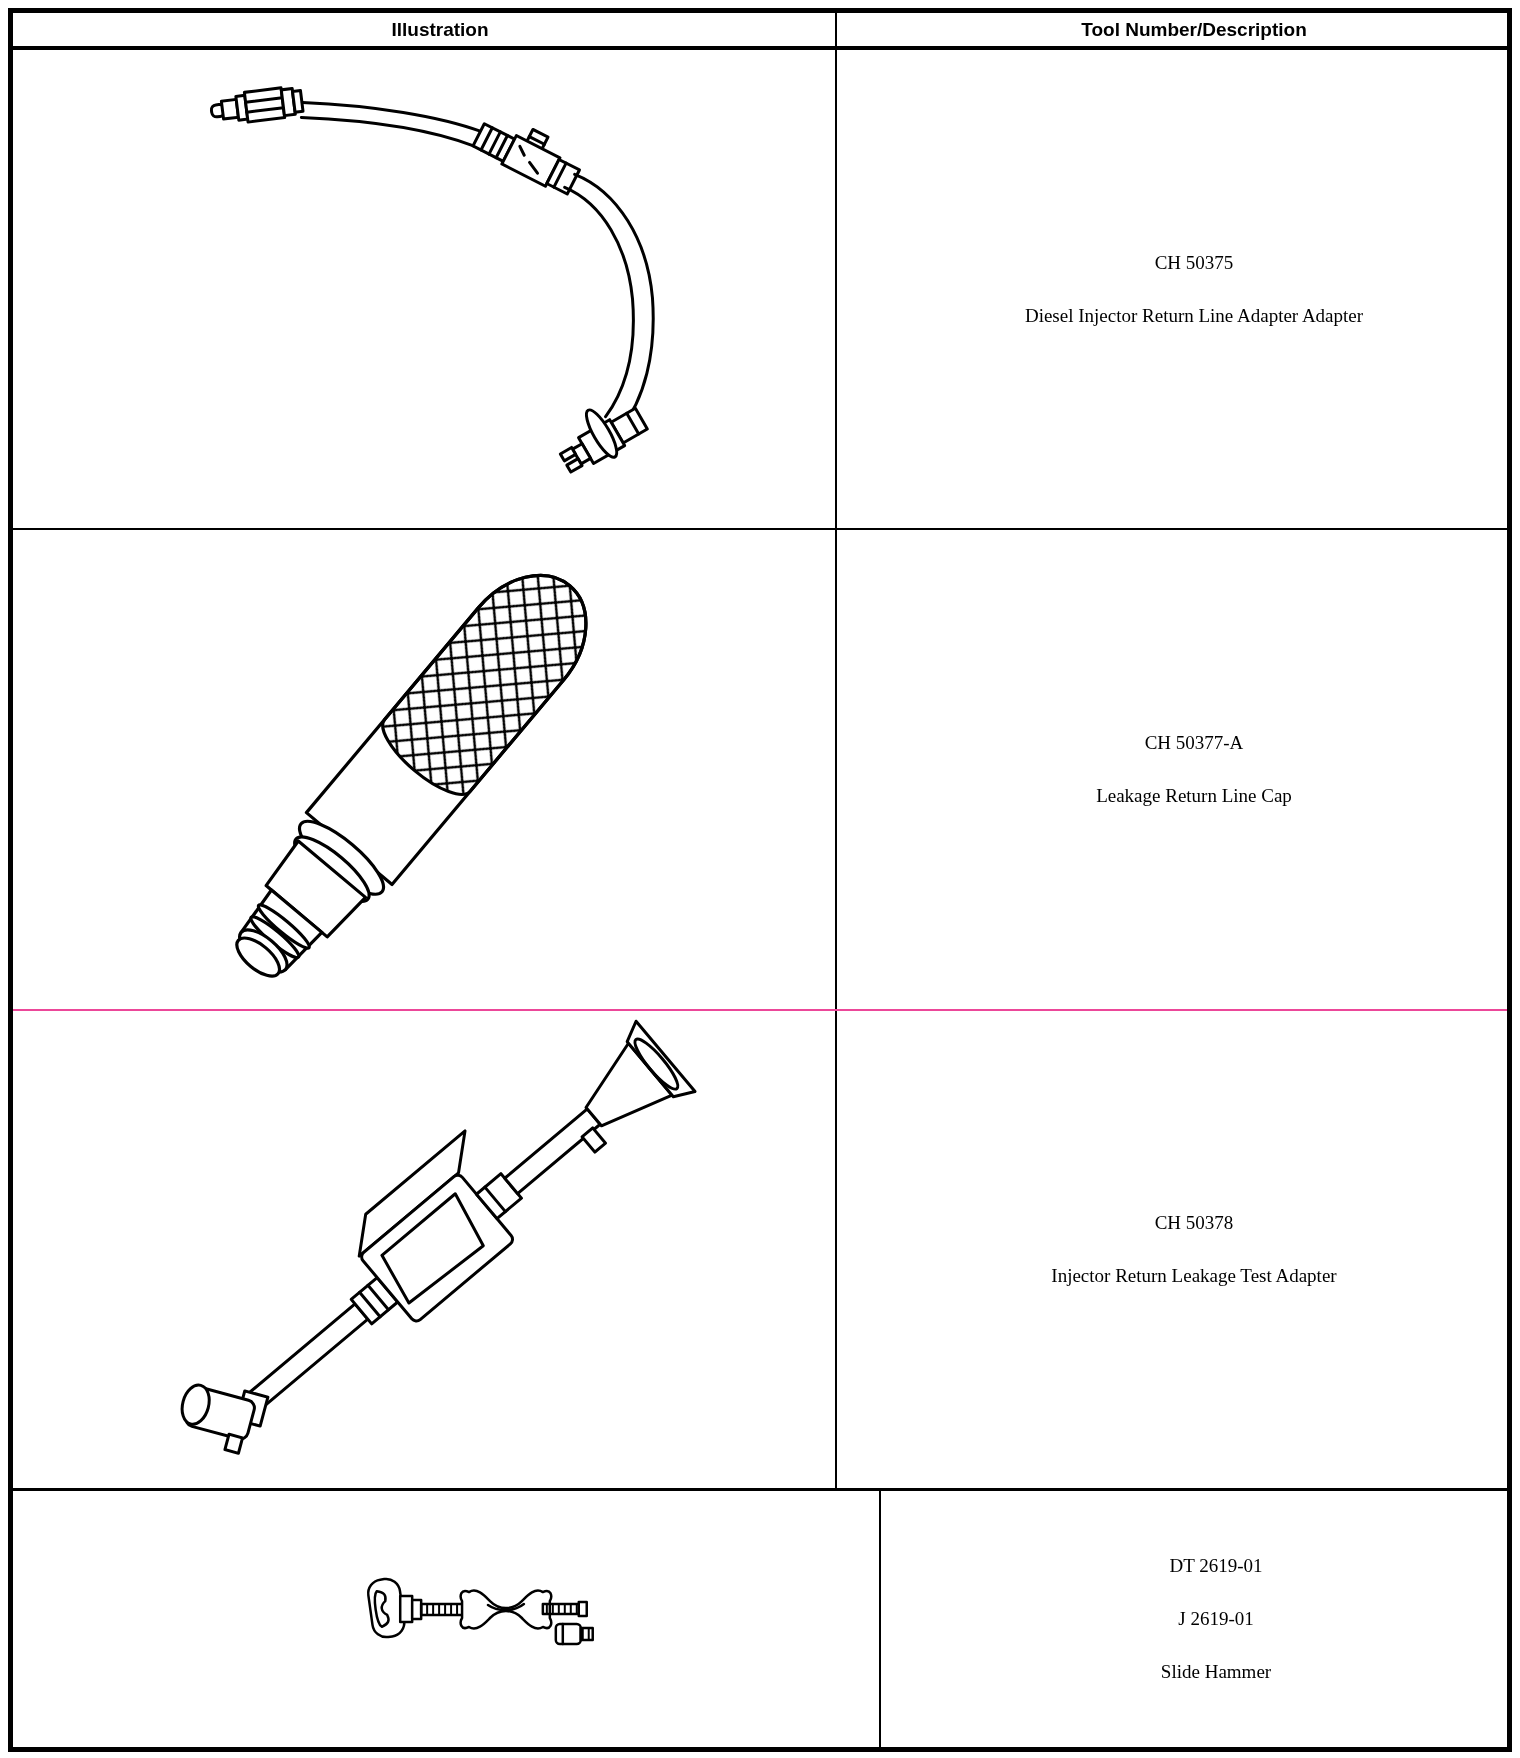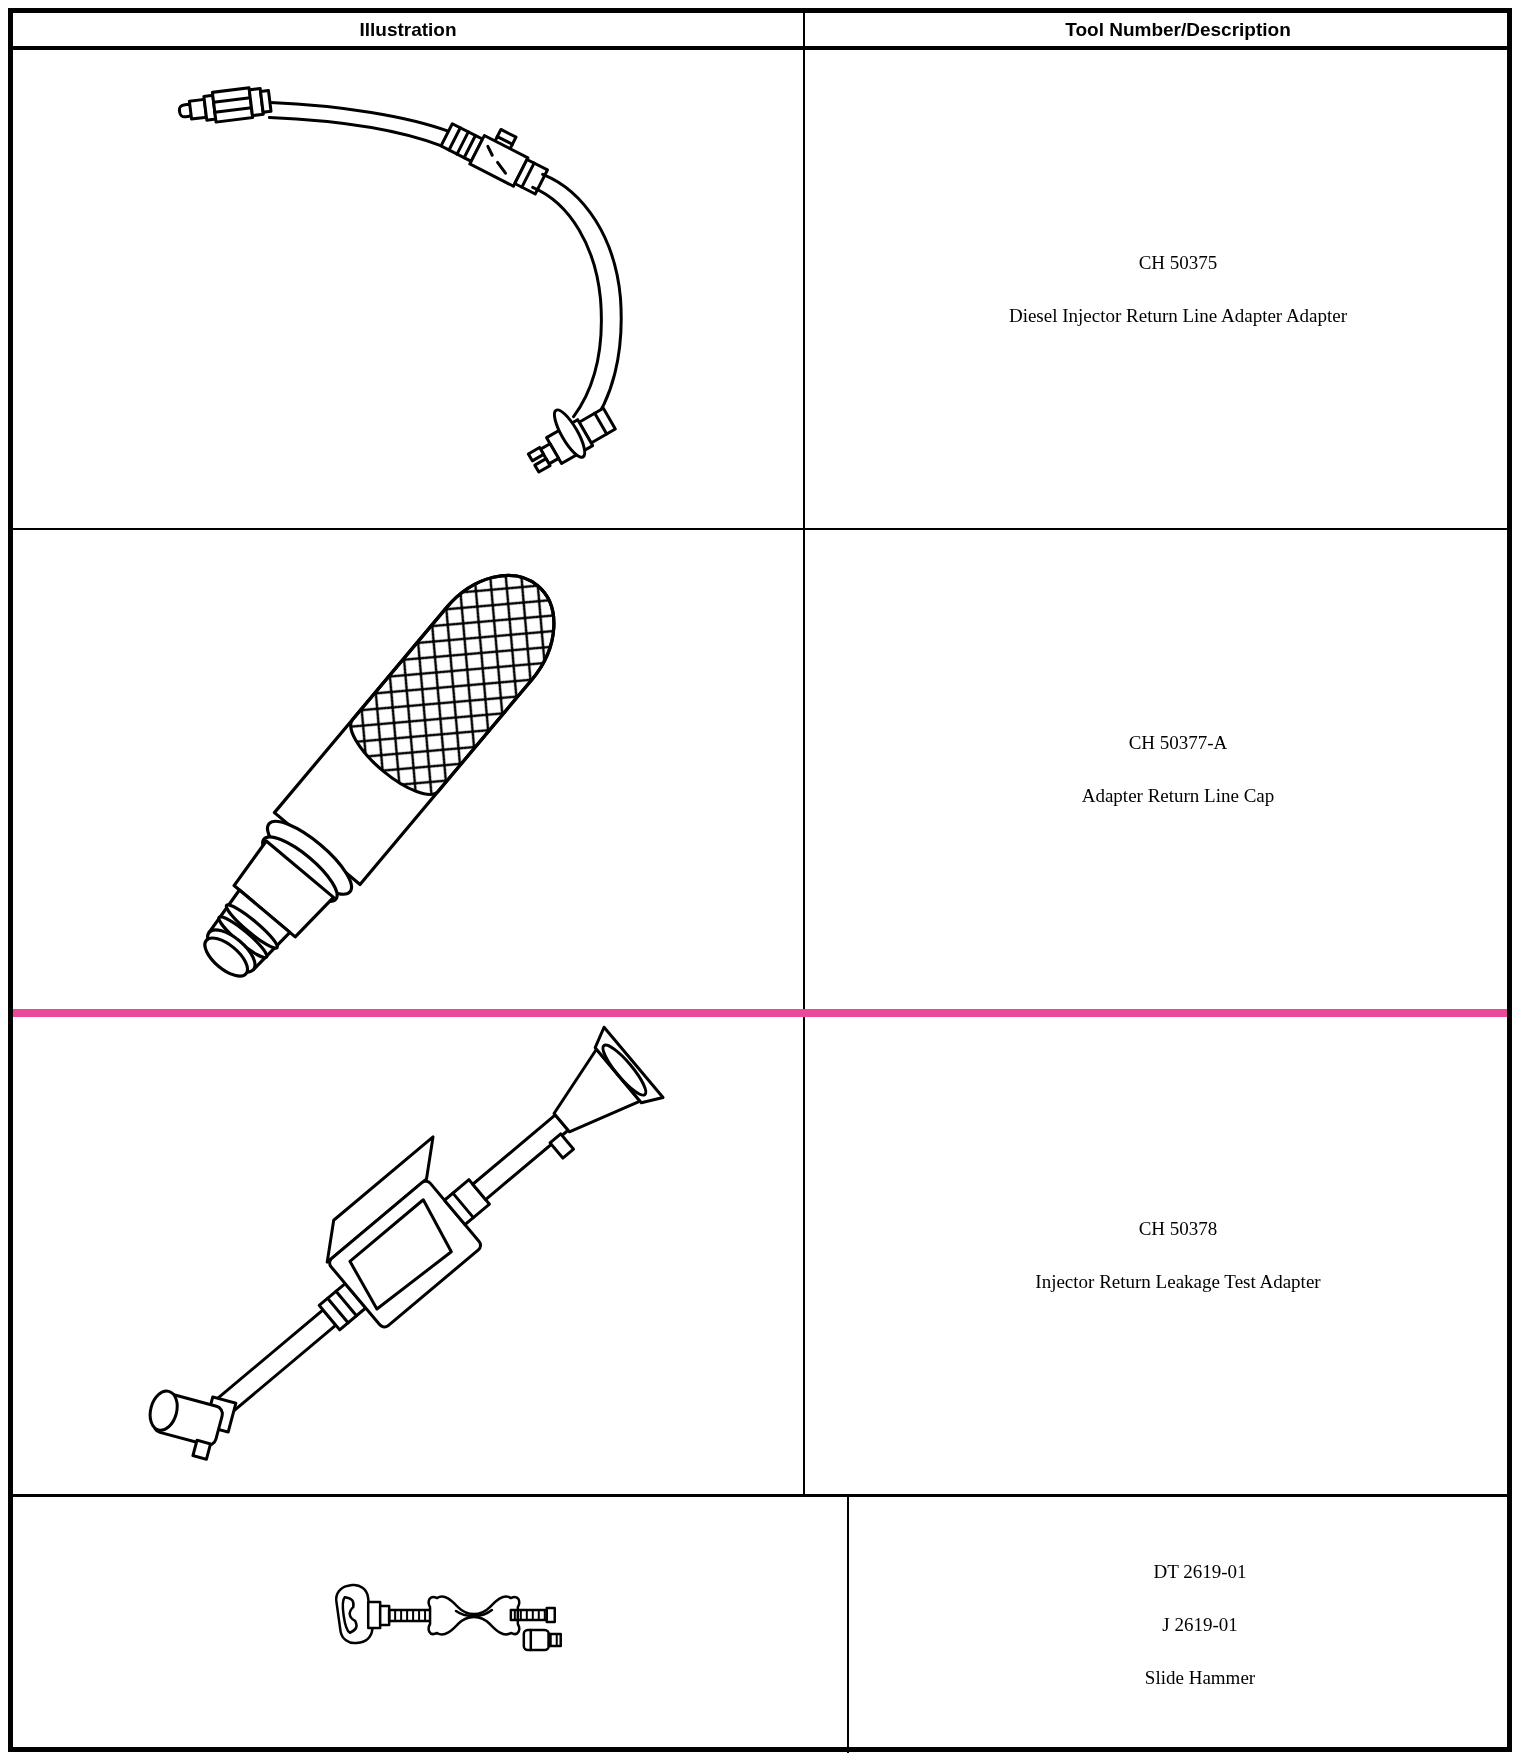--- a/index.html
+++ b/index.html
@@ -1,25 +1,25 @@
 <!DOCTYPE html>
 <html><head>
 <meta charset="utf-8">
 <style>
   html,body{margin:0;padding:0;background:#ffffff;}
   body{width:1520px;height:1758px;position:relative;font-family:"Liberation Sans",sans-serif;color:#000;}
   .doc{position:absolute;left:8px;top:8px;width:1494px;height:1734px;border:5px solid #000;background:#fff;}
   .hrow{display:flex;height:33px;border-bottom:4px solid #000;}
   .trow{display:flex;}
   .row1{height:478px;border-bottom:2px solid #000;}
-  .row2{height:479px;border-bottom:8px solid #ec4899;}
+  .row2{height:479px;border-bottom:2px solid #ec4899;}
   .row3{height:477px;border-bottom:3px solid #000000;}
   .row4{height:256px;padding-left:44px;}
   .cell{box-sizing:border-box;}
-  .cell.left{width:792px;border-right:2px solid #000;display:flex;align-items:center;justify-content:center;}
+  .cell.left{width:792px;border-right:2px solid #000;display:flex;align-items:center;justify-content:center;margin-left:32px;}
   .cell.right{flex:1;display:flex;flex-direction:column;align-items:center;justify-content:center;gap:33px;text-align:center;margin-left:44px;}
   .th{font-weight:bold;font-size:19px;}
   .hrow .cell.left{justify-content:center;align-items:center;}
   .hrow .cell.right{flex-direction:row;gap:0;}
   .line{font-size:19px;line-height:20px;white-space:nowrap;font-family:Liberation Serif, serif;}
   svg.art{display:block;}
 </style>
 </head>
 <body>
 
@@ -107,21 +107,21 @@
             <ellipse cx="24" cy="0" rx="6" ry="31"></ellipse>
 
             <ellipse cx="6" cy="0" rx="13" ry="29"></ellipse>
             <ellipse cx="-2" cy="0" rx="12" ry="26"></ellipse>
           </g>
         </g>
       </svg>
     </div>
     <div class="cell right">
       <div class="line">CH 50377-A</div>
-      <div class="line">Adapter Return Line Cap</div>
+      <div class="line">Leakage Return Line Cap</div>
     </div>
   </div>
 
   <div class="trow row3">
     <div class="cell left">
       <svg class="art" width="792" height="477" viewBox="0 0 792 477">
         <g fill="#fff" stroke="#000" stroke-width="3" stroke-linejoin="round" stroke-linecap="round">
           <g transform="translate(187,410) rotate(-40)">
 
             <rect x="20" y="-10" width="150" height="20"></rect>

